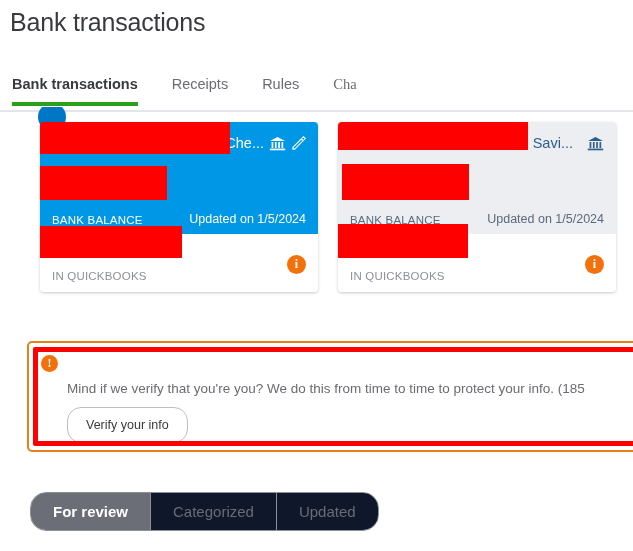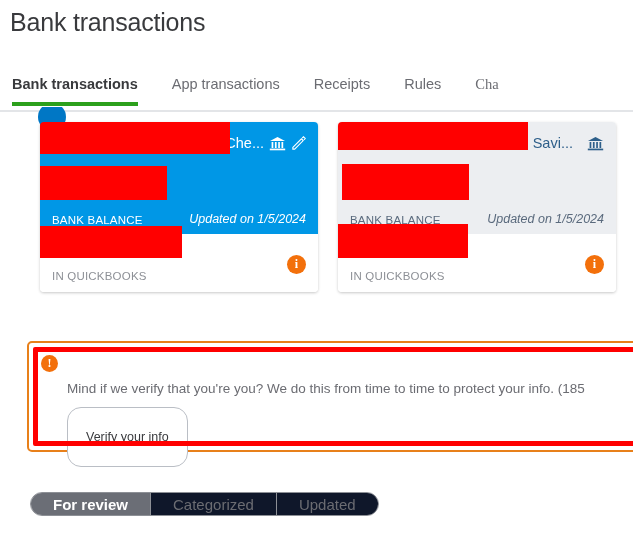--- a/index.html
+++ b/index.html
@@ -144,21 +144,20 @@
     margin-top: 32px;
   }
   .balance-label {
     font-size: 11.5px;
     letter-spacing: 0.2px;
   }
   .card.c1 .balance-label { color: #ffffff; }
   .card.c2 .balance-label { color: #5a6a7d; }
   .updated {
     font-size: 12.5px;
-    font-style: italic;
   }
   .card.c1 .updated { color: #ffffff; }
   .card.c2 .updated { color: #5a6a7d; }
 
   .card-bottom {
     position: relative;
     height: 58px;
     background: #ffffff;
     padding: 0 12px;
   }
@@ -235,21 +234,21 @@
   .alert-body {
     margin: 9px 0 0 26px;
     font-size: 13.5px;
     color: #6b6c72;
     white-space: nowrap;
     overflow: hidden;
   }
   .alert-btn {
     margin: 11px 0 0 26px;
     display: inline-block;
-    padding: 22px 18px;
+    padding: 10px 18px;
     border: 1px solid #babec5;
     border-radius: 14px;
     background: #ffffff;
     color: #393a3d;
     font-size: 12.5px;
     font-family: "Liberation Sans", sans-serif;
     cursor: pointer;
   }
 
   
@@ -262,21 +261,21 @@
     border-radius: 2px;
     z-index: 20;
     pointer-events: none;
   }
 
   
   .segmented {
     position: absolute;
     left: 30px; top: 492px;
     display: flex;
-    height: 24px;
+    height: 39px;
     border-radius: 16px;
     overflow: hidden;
     border: 1px solid #8d9096;
     background: #ffffff;
   }
   .seg {
     display: flex;
     align-items: center;
     justify-content: center;
     padding: 0 22px;
@@ -299,23 +298,20 @@
 
 <div id="app">
 
   <div class="page-title">Bank transactions</div>
 
   <div class="tabbar">
     <div class="tabbar-rule"></div>
     <div class="tabs">
       <div class="tab active">
         <span>Bank transactions</span>
-      </div>
-      <div class="tab">
-        <span>App transactions</span>
       </div>
       <div class="tab">
         <span>Receipts</span>
       </div>
       <div class="tab">
         <span>Rules</span>
       </div>
       <div class="tab tab-clip">
         <span>Cha</span>
       </div>

